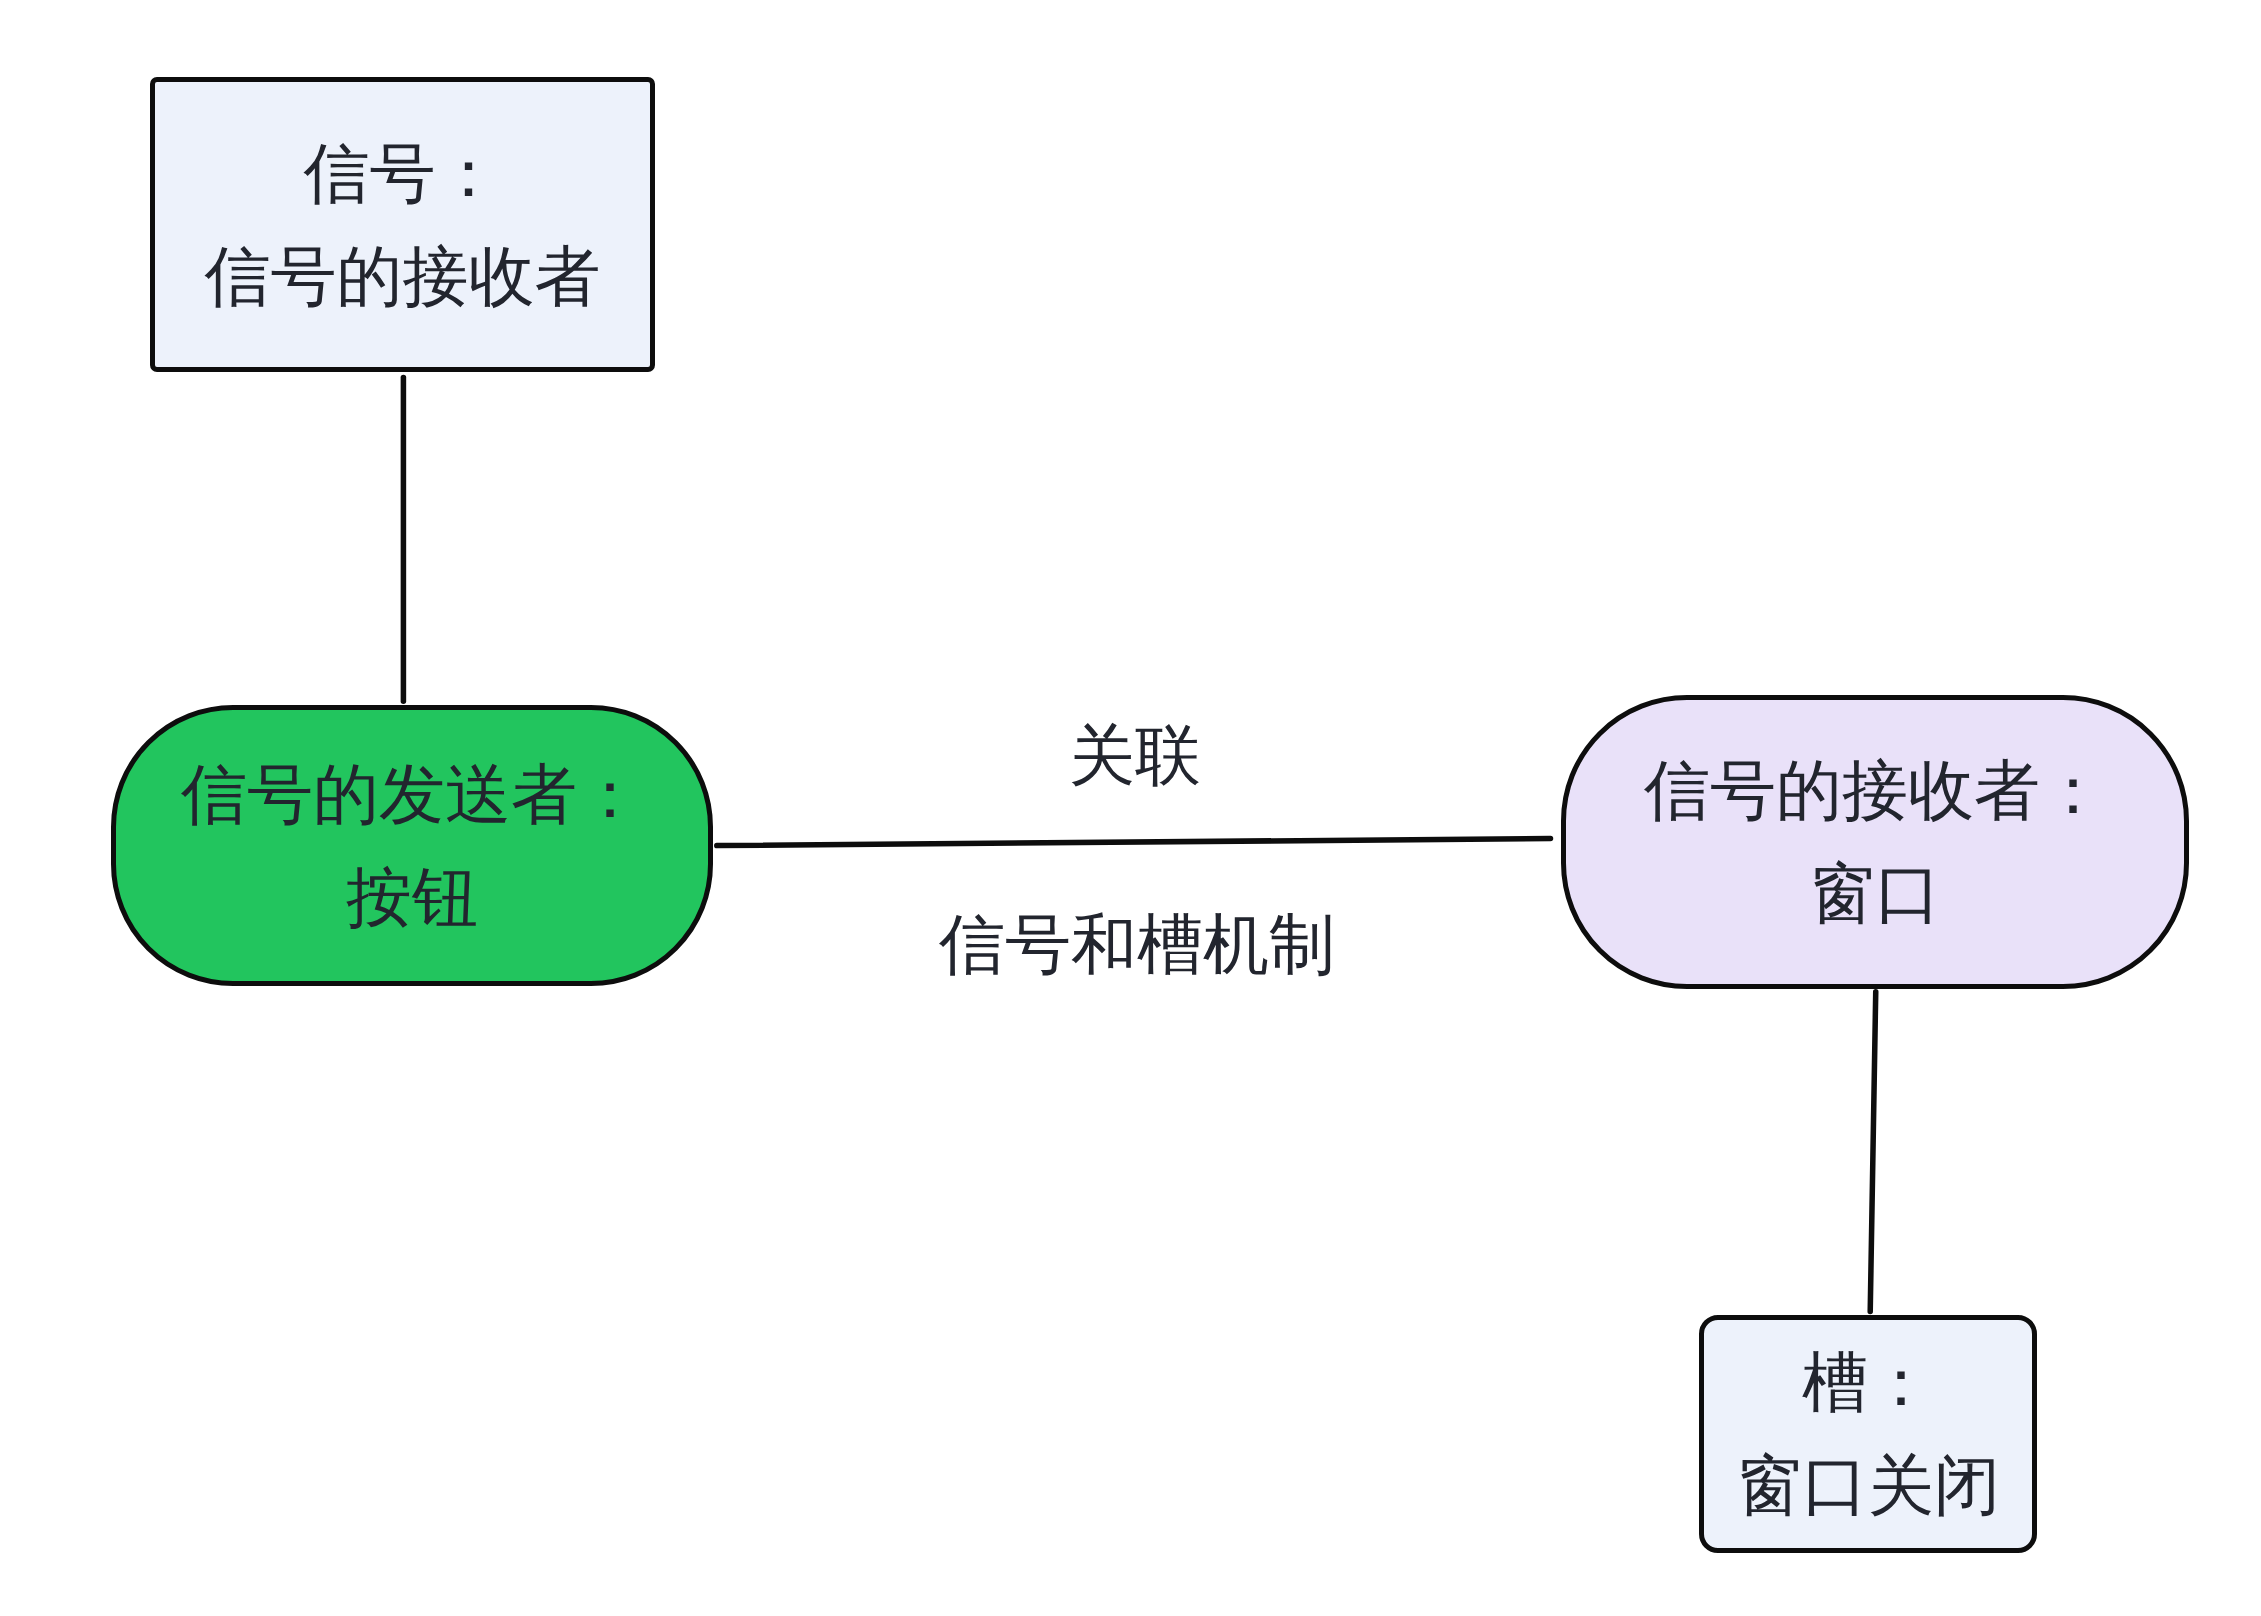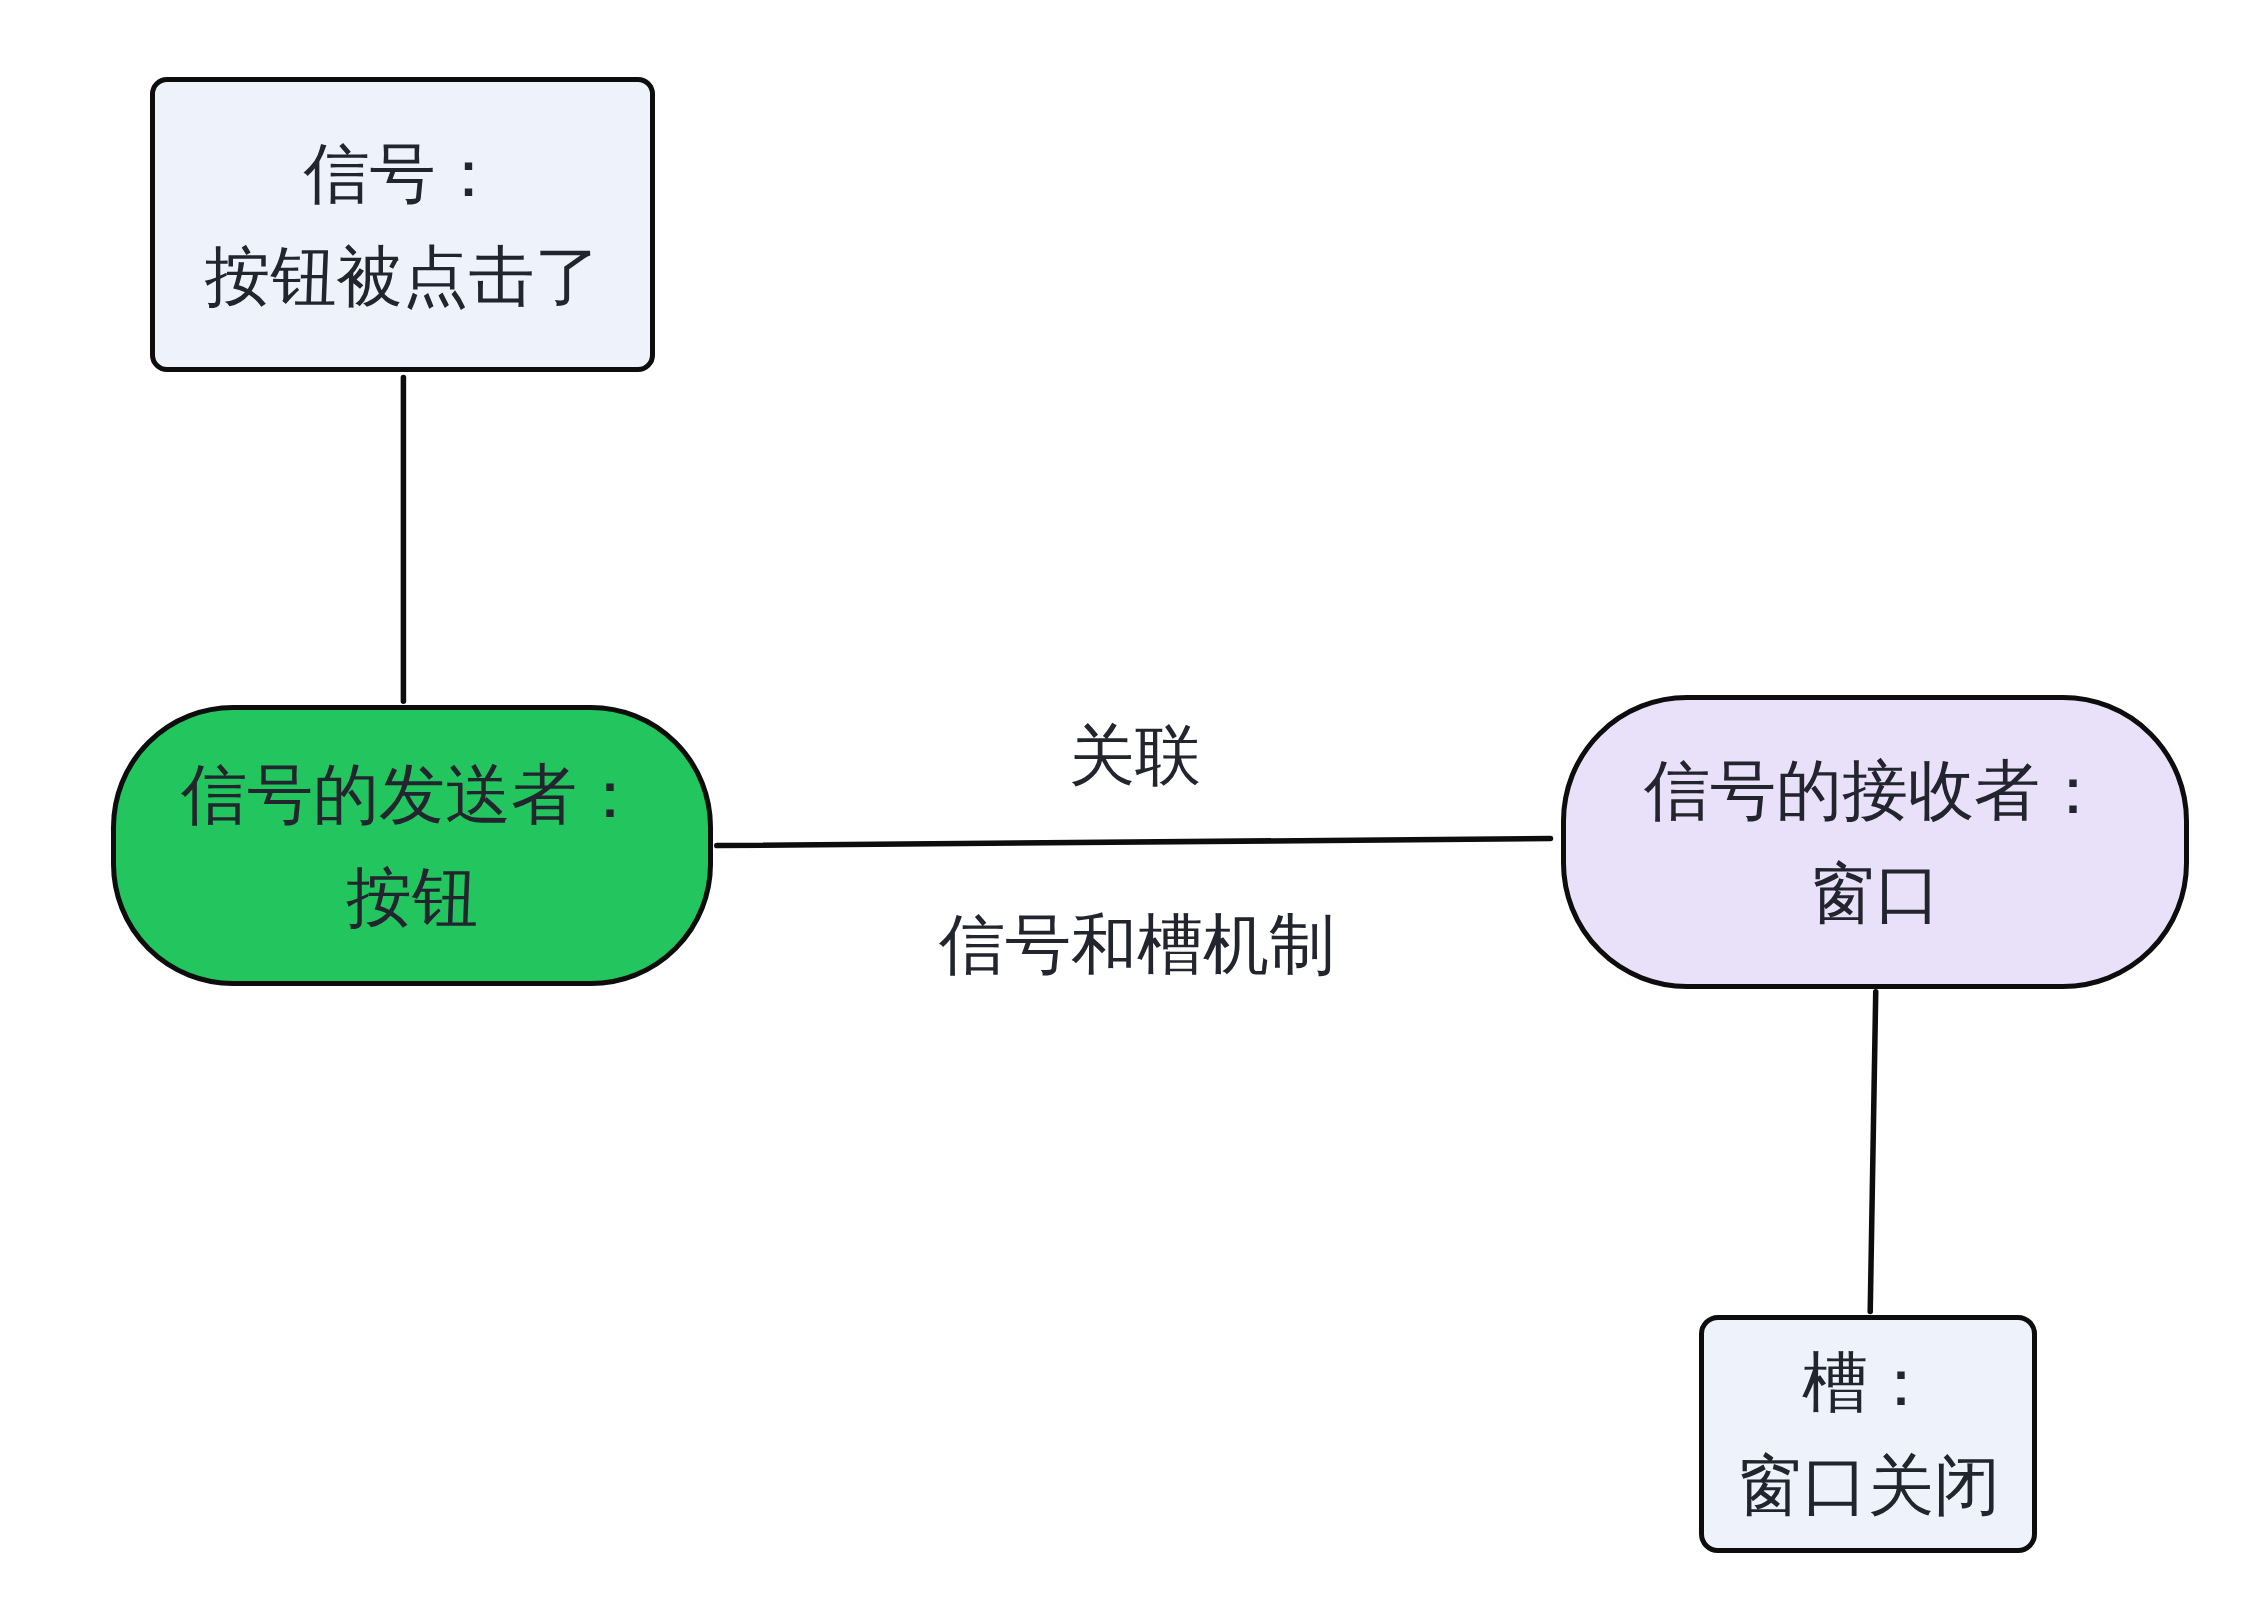--- a/index.html
+++ b/index.html
@@ -35,21 +35,21 @@
     align-items: center;
     justify-content: center;
     text-align: center;
     color: #22252e;
     font-size: 66px;
     font-weight: 500;
     line-height: 103px;
   }
   .node-rect {
     background: #edf2fb;
-    border-radius: 17px;
+    border-radius: 7px;
   }
   .node-pill {
     background: #e9e1f9;
   }
   #node-signal {
     left: 150px; top: 77px;
     width: 505px; height: 295px;
   }
   #node-sender {
     left: 111px; top: 705px;
@@ -86,21 +86,21 @@
 <div class="canvas">
 
   <svg class="edges" viewBox="0 0 2864 2048" xmlns="http://www.w3.org/2000/svg">
     <line x1="511" y1="478" x2="511" y2="888" stroke-width="7" stroke-linecap="round" stroke="#0d0d0d"></line>
     <line x1="908" y1="1071" x2="1964" y2="1062" stroke-width="7" stroke-linecap="round" stroke="#0d0d0d"></line>
     <line x1="2376" y1="1256" x2="2369" y2="1661" stroke-width="7" stroke-linecap="round" stroke="#0d0d0d"></line>
   </svg>
 
   <div class="node node-rect" id="node-signal" style="background-color: rgb(237, 242, 251); border-color: rgb(13, 13, 13); color: rgb(34, 37, 46);">
     <div>信号：</div>
-    <div>按钮被点击了</div>
+    <div>信号的接收者</div>
   </div>
 
   <div class="node node-pill" id="node-sender" style="background-color: #22c55e; border-color: rgb(13, 13, 13); color: rgb(34, 37, 46);">
     <div>信号的发送者：</div>
     <div>按钮</div>
   </div>
 
   <div class="node node-pill" id="node-receiver" style="background-color: rgb(233, 225, 249); border-color: rgb(13, 13, 13); color: rgb(34, 37, 46);">
     <div>信号的接收者：</div>
     <div>窗口</div>

